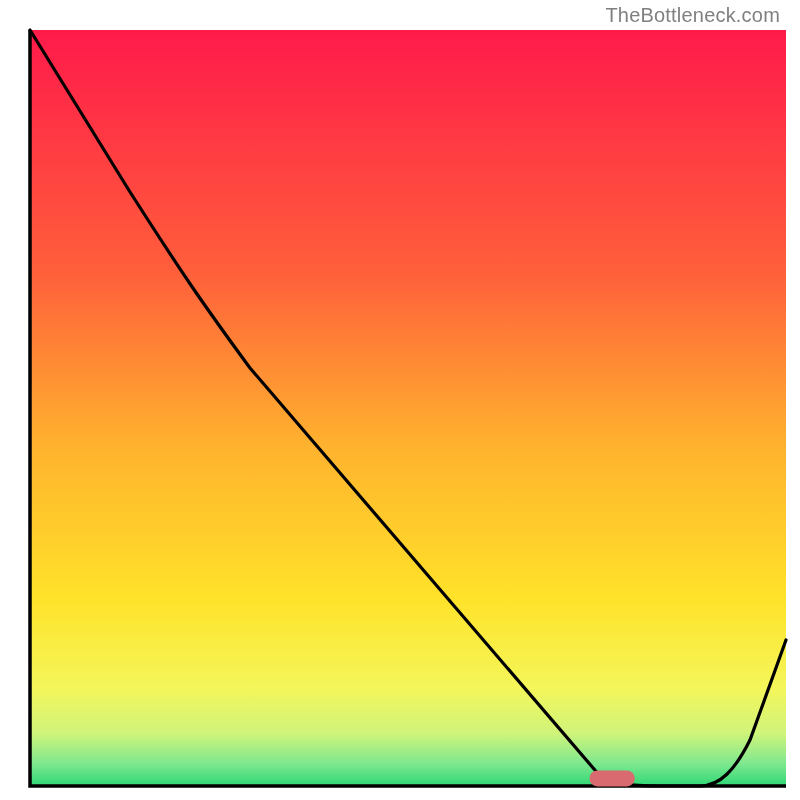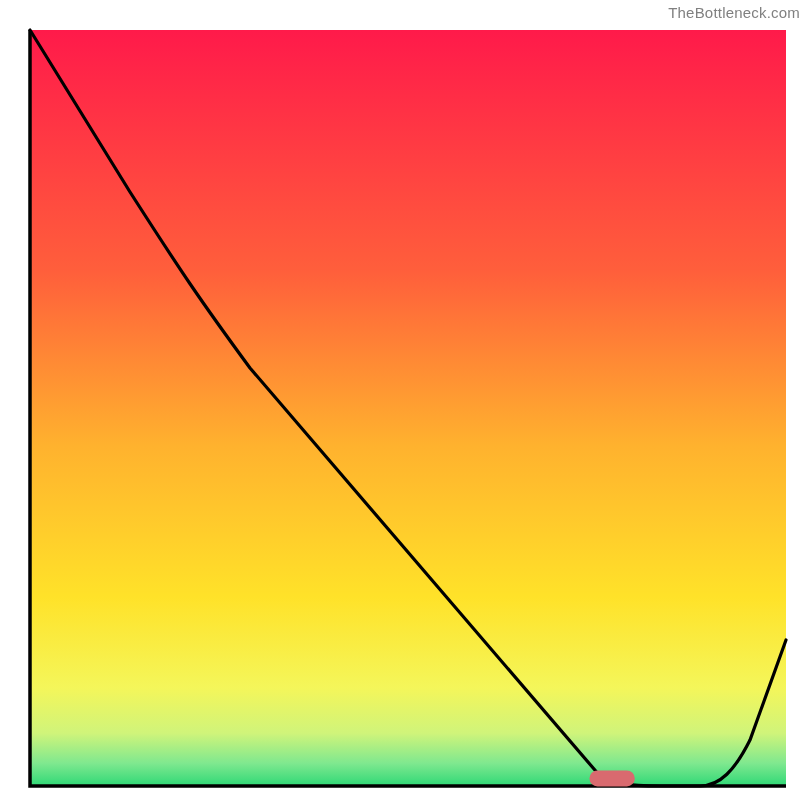--- a/index.html
+++ b/index.html
@@ -11,22 +11,22 @@
     font-family: Arial, Helvetica, sans-serif;
   }
   .container {
     position: relative;
     width: 800px;
     height: 800px;
   }
   .watermark {
     position: absolute;
     top: 4px;
-    right: 0;
-    font-size: 15px;
+    right: 20px;
+    font-size: 20px;
     color: #808080;
     font-weight: 500;
     letter-spacing: 0.2px;
   }
   svg {
     display: block;
   }
 </style>
 </head>
 <body>

